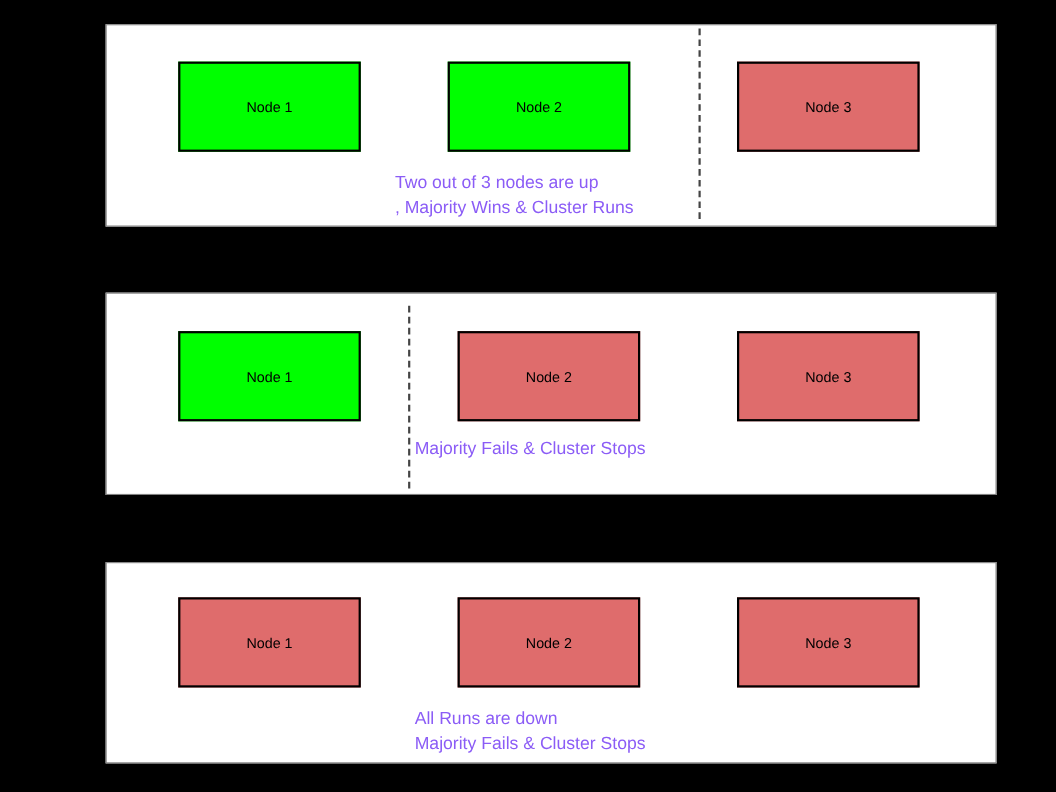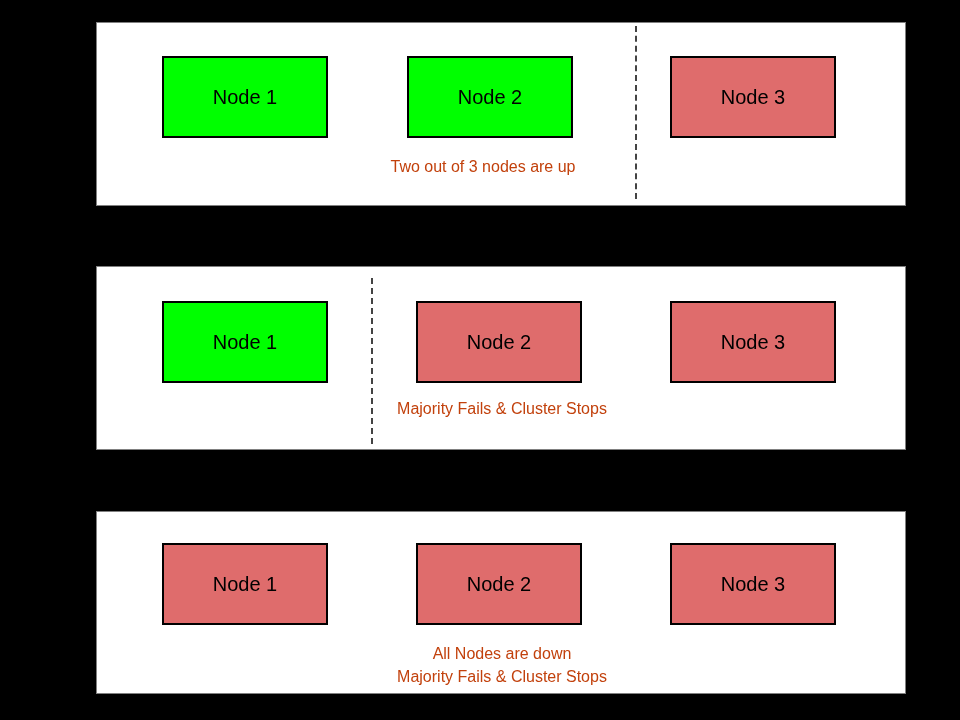--- a/index.html
+++ b/index.html
@@ -31,40 +31,40 @@
   .node-box {
     position: absolute;
     box-sizing: border-box;
     border: 2px solid #000000;
     display: flex;
     align-items: center;
     justify-content: center;
   }
   .node-label {
     font-family: "Liberation Sans", sans-serif;
-    font-size: 20px;
+    font-size: 13px;
     color: #000000;
     line-height: 1;
     white-space: nowrap;
   }
 
   
   .divider {
     position: absolute;
     width: 0;
     border-left: 2px dashed #444444;
   }
 
   
   .caption {
     position: absolute;
-    text-align: center;
+    text-align: left;
     font-family: "Liberation Sans", sans-serif;
     font-size: 16px;
-    color: #c2410c;
+    color: #8b5cf6;
     line-height: 23px;
     white-space: nowrap;
   }
   .caption .cap-line { display: block; }
 </style>
 </head>
 <body>
 
 <div class="panel" id="panel-0">
 
@@ -77,20 +77,21 @@
   </div>
 
   <div class="node-box" style="left: 573px; top: 33px; width: 166px; height: 82px; background: rgb(223, 108, 108);">
     <span class="node-label">Node 3</span>
   </div>
 
   <div class="divider" style="left: 538px; top: 3px; height: 173px; border-left-color: rgb(68, 68, 68);"></div>
 
   <div class="caption" style="left: 262px; top: 132px; width: 248px;">
     <span class="cap-line">Two out of 3 nodes are up</span>
+    <span class="cap-line">, Majority Wins &amp; Cluster Runs</span>
   </div>
 </div>
 
 <div class="panel" id="panel-1">
 
   <div class="node-box" style="left: 65px; top: 34px; width: 166px; height: 82px; background: rgb(0, 255, 0);">
     <span class="node-label">Node 1</span>
   </div>
 
   <div class="node-box" style="left: 319px; top: 34px; width: 166px; height: 82px; background: rgb(223, 108, 108);">
@@ -116,16 +117,16 @@
 
   <div class="node-box" style="left: 319px; top: 31px; width: 166px; height: 82px; background: rgb(223, 108, 108);">
     <span class="node-label">Node 2</span>
   </div>
 
   <div class="node-box" style="left: 573px; top: 31px; width: 166px; height: 82px; background: rgb(223, 108, 108);">
     <span class="node-label">Node 3</span>
   </div>
 
   <div class="caption" style="left: 280px; top: 130px; width: 250px;">
-    <span class="cap-line">All Nodes are down</span>
+    <span class="cap-line">All Runs are down</span>
     <span class="cap-line">Majority Fails &amp; Cluster Stops</span>
   </div>
 </div>
 
 </body></html>

